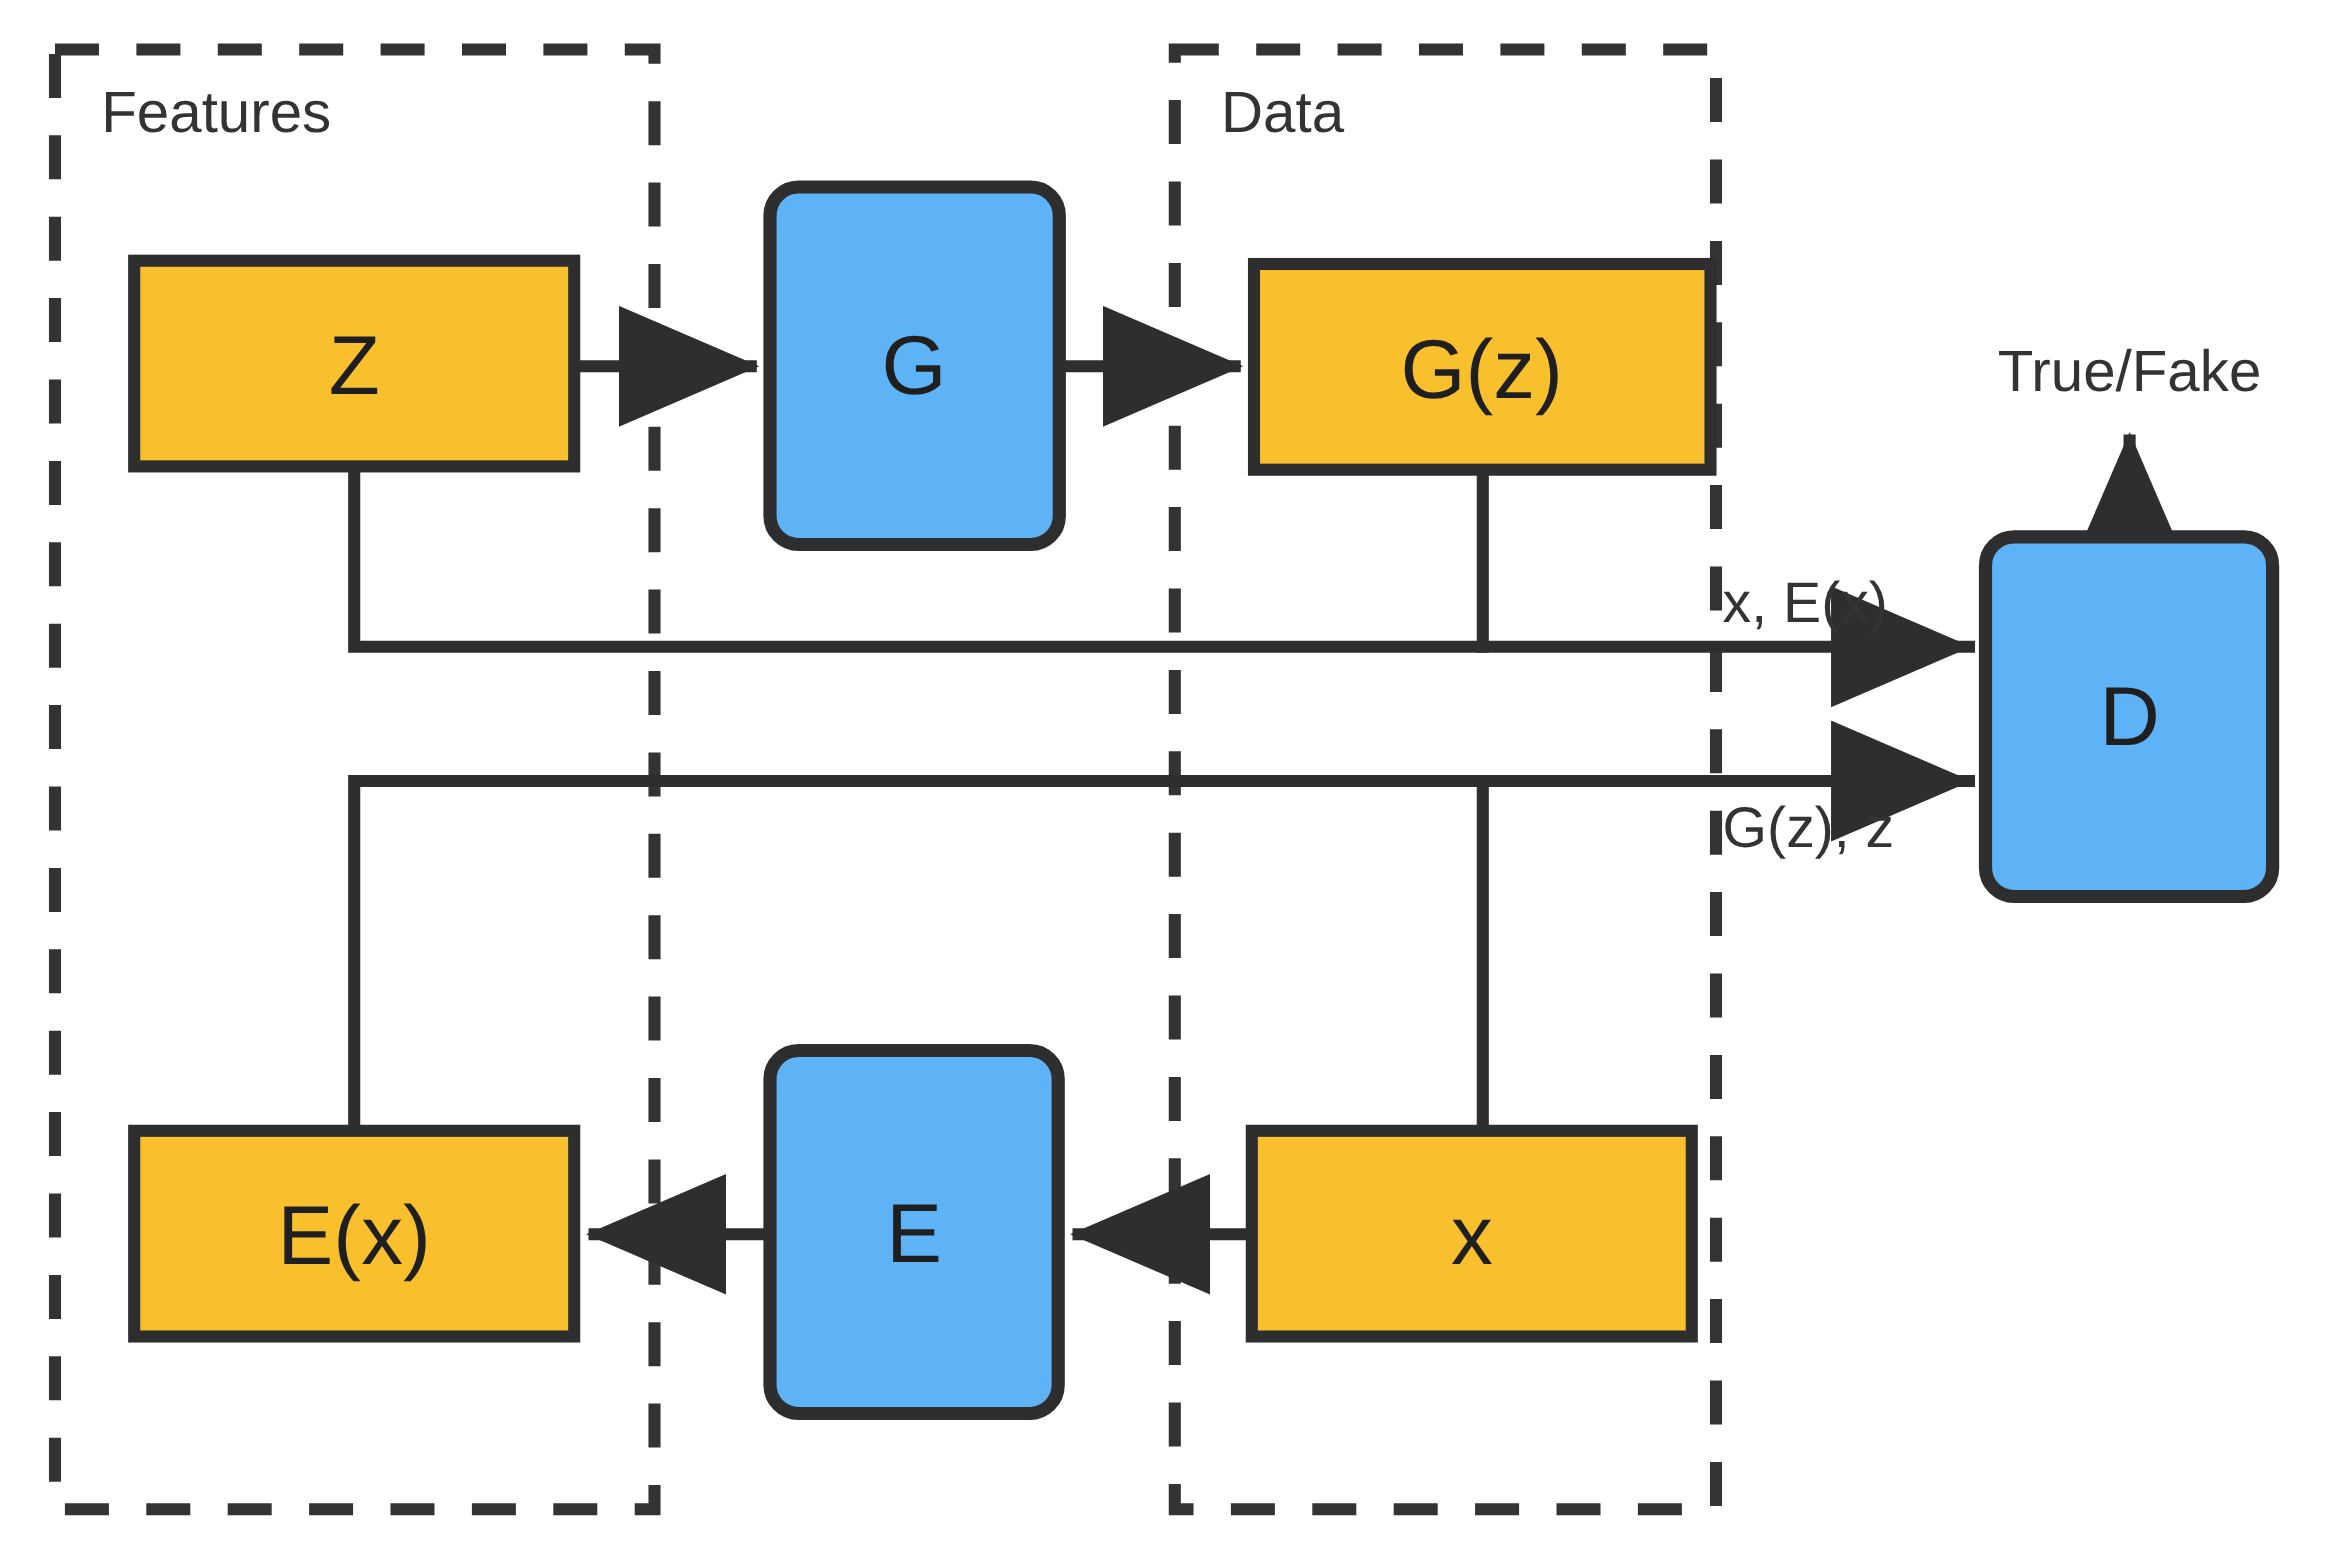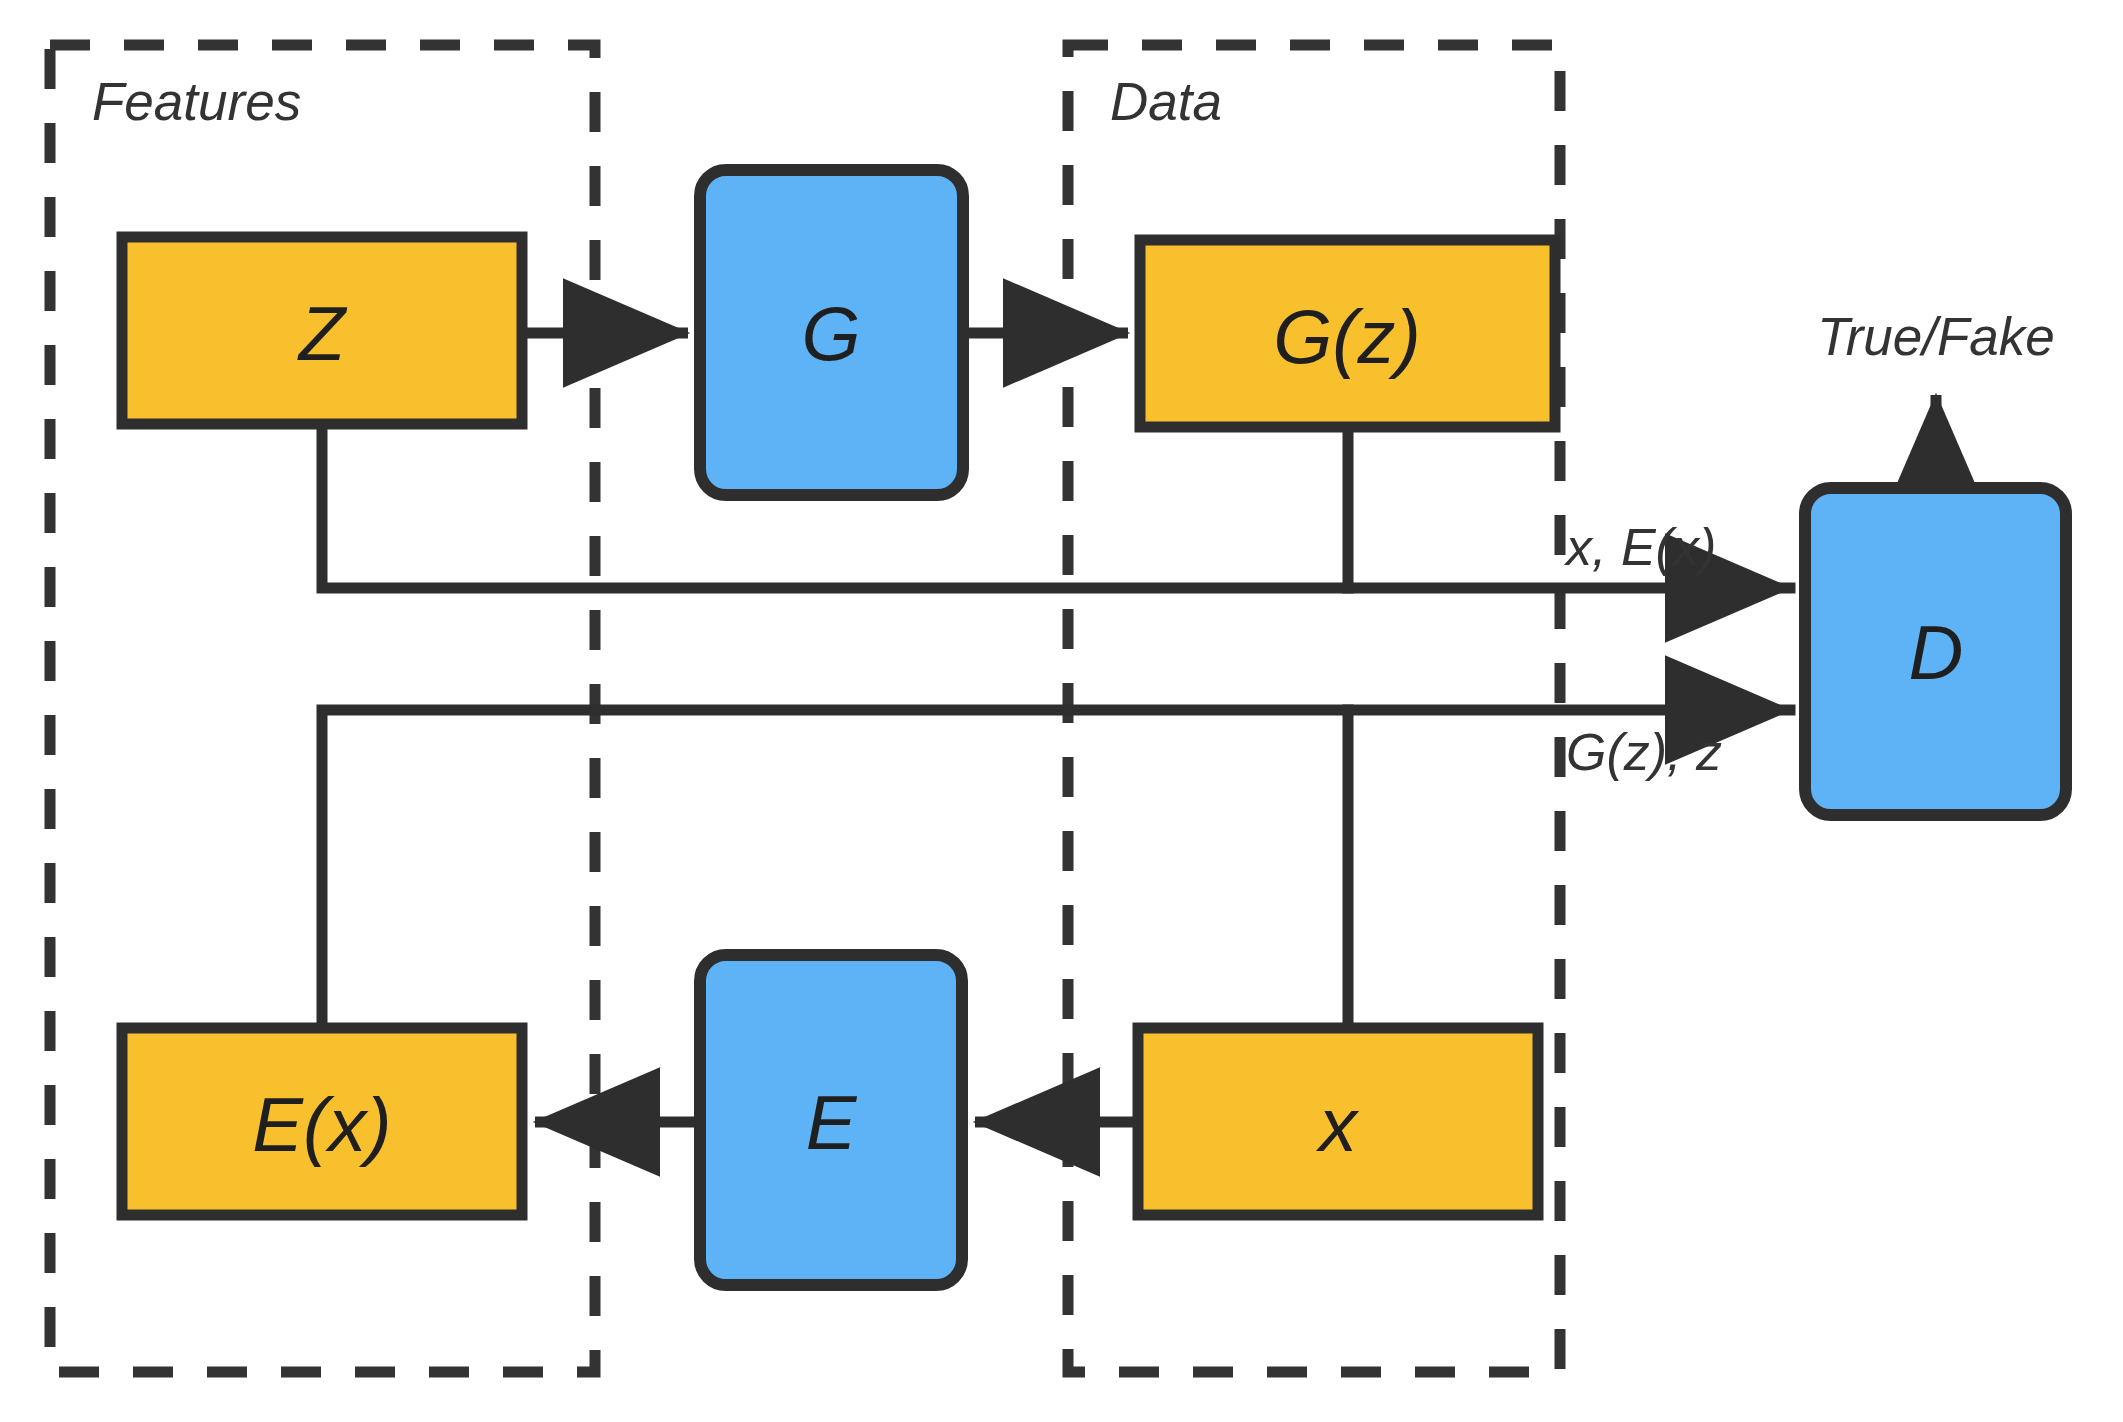--- a/index.html
+++ b/index.html
@@ -9,21 +9,20 @@
   }
   body {
     font-family: "Liberation Sans", sans-serif;
   }
   #stage {
     position: relative;
     width: 2123px;
     height: 1422px;
     background: #ffffff;
     overflow: hidden;
-    font-style: italic;
   }
   #diagram-svg {
     position: absolute;
     left: 0;
     top: 0;
     width: 2123px;
     height: 1422px;
   }
   .grp-label {
     font-size: 53px;

